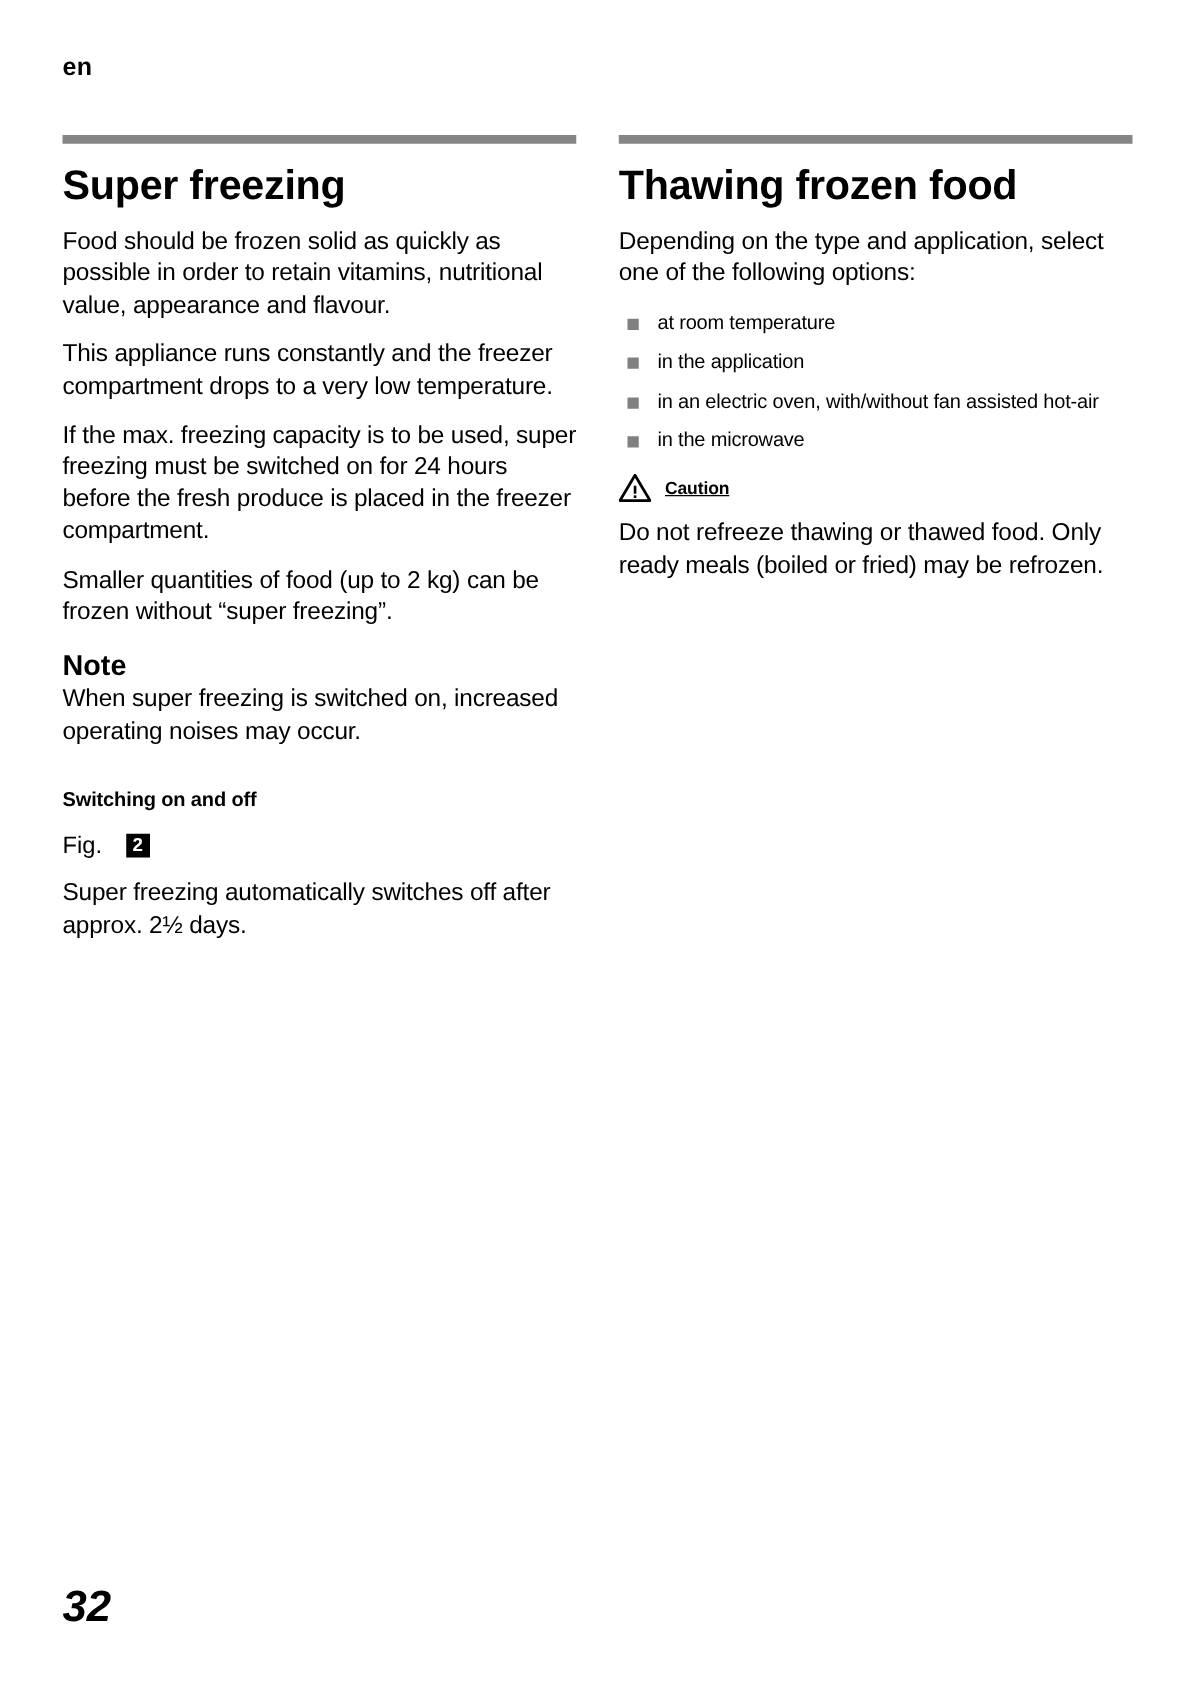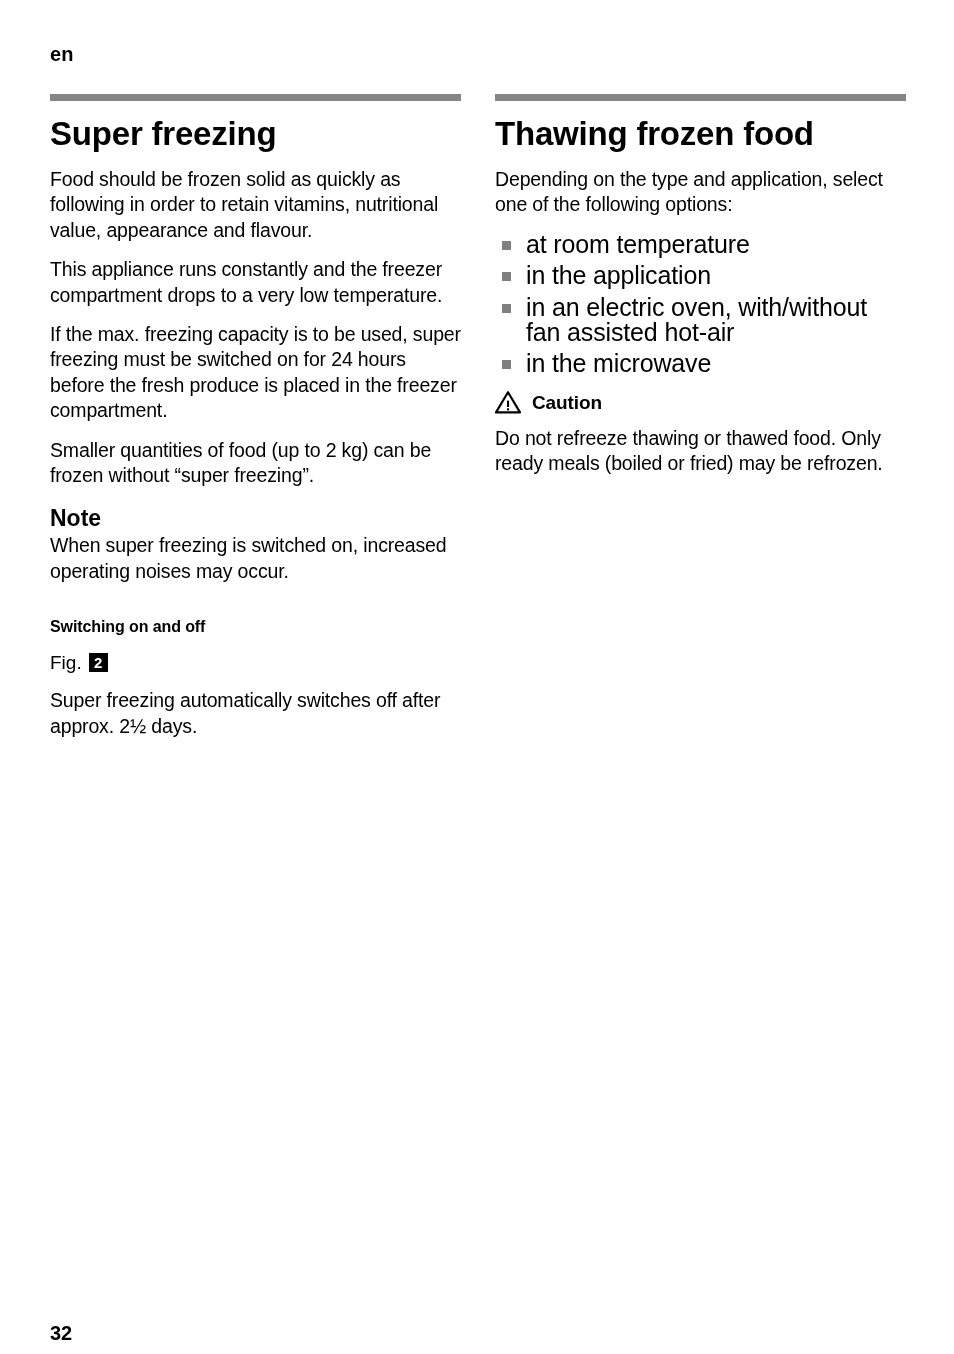--- a/index.html
+++ b/index.html
@@ -39,20 +39,21 @@
     position: absolute;
     left: 50px;
     top: 94px;
     width: 856px;
     display: flex;
     gap: 34px;
   }
   .col {
     width: 411px;
     flex: 0 0 411px;
+    margin-top: 14px;
   }
 
   
   .section-rule {
     height: 7px;
     background: #858585;
     width: 411px;
     margin: 0 0 14px 0;
   }
 
@@ -88,21 +89,21 @@
 
   
   ul.bullets {
     list-style: none;
     margin: 6px 0 10px 0;
     padding: 0;
   }
   ul.bullets li {
     position: relative;
     padding-left: 31px;
-    font-size: 25px;
+    font-size: 16px;
     line-height: 25.4px;
     margin-bottom: 6px;
     letter-spacing: -0.15px;
   }
   ul.bullets li .sq-bullet {
     position: absolute;
     left: 7px;
     top: 9px;
     width: 9px;
     height: 9px;
@@ -117,76 +118,78 @@
     gap: 11px;
     margin: 14px 0 12px 0;
   }
   .caution-row .warn-icon {
     display: block;
     width: 26px;
     height: 23px;
     flex: 0 0 26px;
   }
   .caution-row .caution-label {
-    font-size: 19px;
+    font-size: 14px;
     font-weight: bold;
     line-height: 23px;
     letter-spacing: -0.1px;
+    text-decoration: underline;
   }
 
   
   .fig-ref {
     font-size: 19px;
     line-height: 24px;
     margin: 0 0 13px 0;
     display: flex;
     align-items: center;
-    gap: 7px;
+    gap: 19px;
   }
   .fig-badge {
     display: inline-flex;
     align-items: center;
     justify-content: center;
     background: #000000;
     color: #ffffff;
     font-size: 15px;
     font-weight: bold;
     width: 19px;
     height: 19px;
     line-height: 19px;
     position: relative;
     top: -1px;
   }
 
   
   .folio {
     position: absolute;
     left: 50px;
-    top: 1317px;
-    font-size: 20px;
+    top: 1270px;
+    font-size: 35px;
     font-weight: bold;
     line-height: 32px;
+    font-style: italic;
   }
 </style>
 </head>
 <body>
 
 <div class="page">
 
   <div class="running-head">en</div>
 
   <div class="columns">
 
     <div class="col">
 
       <div class="section-rule"></div>
 
       <h1 class="chapter-title">Super freezing</h1>
 
-      <p class="body">Food should be frozen solid as quickly as following in order to retain vitamins, nutritional value, appearance and flavour.</p>
+      <p class="body">Food should be frozen solid as quickly as possible in order to retain vitamins, nutritional value, appearance and flavour.</p>
       <p class="body">This appliance runs constantly and the freezer compartment drops to a very low temperature.</p>
       <p class="body">If the max. freezing capacity is to be used, super freezing must be switched on for 24 hours before the fresh produce is placed in the freezer compartment.</p>
       <p class="body">Smaller quantities of food (up to 2 kg) can be frozen without “super freezing”.</p>
 
       <h3 class="note-title">Note</h3>
       <p class="body">When super freezing is switched on, increased operating noises may occur.</p>
 
       <h2 class="sub-title">Switching on and off</h2>
 
       <div class="fig-ref">

